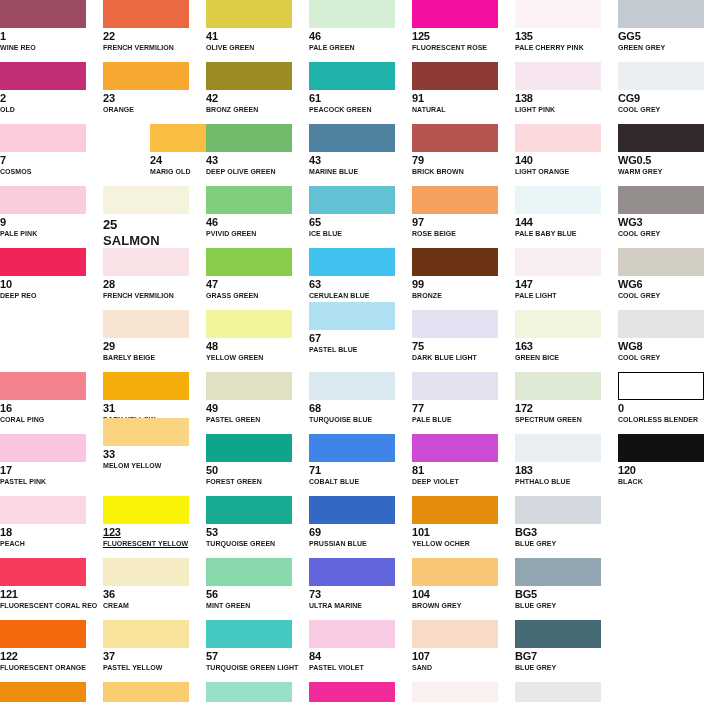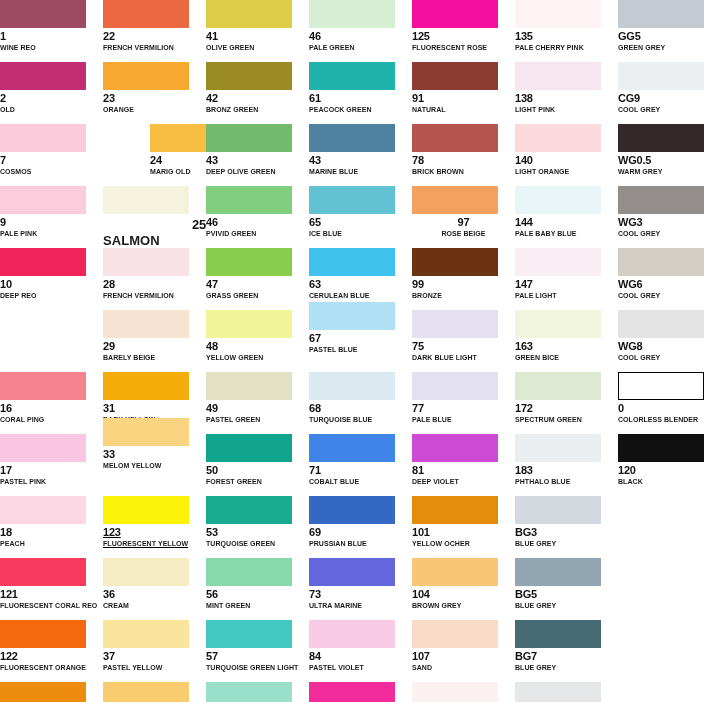--- a/index.html
+++ b/index.html
@@ -50,21 +50,20 @@
     line-height: 9px;
     margin-top: 1px;
     letter-spacing: 0.05px;
     white-space: nowrap;
   }
   
   .swatch-cell.big .swatch-code {
     font-size: 13px;
     line-height: 15px;
     margin-top: 3px;
-    text-align: right;
   }
   .swatch-cell.big .swatch-name {
     font-size: 13px;
     font-weight: bold;
     line-height: 15px;
     margin-top: 1px;
   }
 </style>
 </head>
 <body>
@@ -155,21 +154,21 @@
       <div class="swatch-code">43</div>
       <div class="swatch-name">DEEP OLIVE GREEN</div>
     </div>
     <div class="swatch-cell" style="left: 309px; top: 124px;">
       <div class="swatch-chip" title="MARINE BLUE" style="background: rgb(78, 130, 160);"></div>
       <div class="swatch-code">43</div>
       <div class="swatch-name">MARINE BLUE</div>
     </div>
     <div class="swatch-cell" style="left: 412px; top: 124px;">
       <div class="swatch-chip" title="BRICK BROWN" style="background: rgb(180, 85, 79);"></div>
-      <div class="swatch-code">78</div>
+      <div class="swatch-code">79</div>
       <div class="swatch-name">BRICK BROWN</div>
     </div>
     <div class="swatch-cell" style="left: 515px; top: 124px;">
       <div class="swatch-chip" title="LIGHT ORANGE" style="background: rgb(251, 217, 220);"></div>
       <div class="swatch-code">140</div>
       <div class="swatch-name">LIGHT ORANGE</div>
     </div>
     <div class="swatch-cell" style="left: 618px; top: 124px;">
       <div class="swatch-chip" title="WARM GREY" style="background: rgb(51, 41, 42);"></div>
       <div class="swatch-code">WG0.5</div>
@@ -188,21 +187,21 @@
     <div class="swatch-cell" style="left: 206px; top: 186px;">
       <div class="swatch-chip" title="PVIVID GREEN" style="background: rgb(129, 206, 126);"></div>
       <div class="swatch-code">46</div>
       <div class="swatch-name">PVIVID GREEN</div>
     </div>
     <div class="swatch-cell" style="left: 309px; top: 186px;">
       <div class="swatch-chip" title="ICE BLUE" style="background: rgb(98, 194, 212);"></div>
       <div class="swatch-code">65</div>
       <div class="swatch-name">ICE BLUE</div>
     </div>
-    <div class="swatch-cell" style="left: 412px; top: 186px; text-align: center;">
+    <div class="swatch-cell" style="left: 412px; top: 186px;">
       <div class="swatch-chip" title="ROSE BEIGE" style="background: rgb(244, 160, 95);"></div>
       <div class="swatch-code">97</div>
       <div class="swatch-name">ROSE BEIGE</div>
     </div>
     <div class="swatch-cell" style="left: 515px; top: 186px;">
       <div class="swatch-chip" title="PALE BABY BLUE" style="background: rgb(233, 245, 246);"></div>
       <div class="swatch-code">144</div>
       <div class="swatch-name">PALE BABY BLUE</div>
     </div>
     <div class="swatch-cell" style="left: 618px; top: 186px;">

